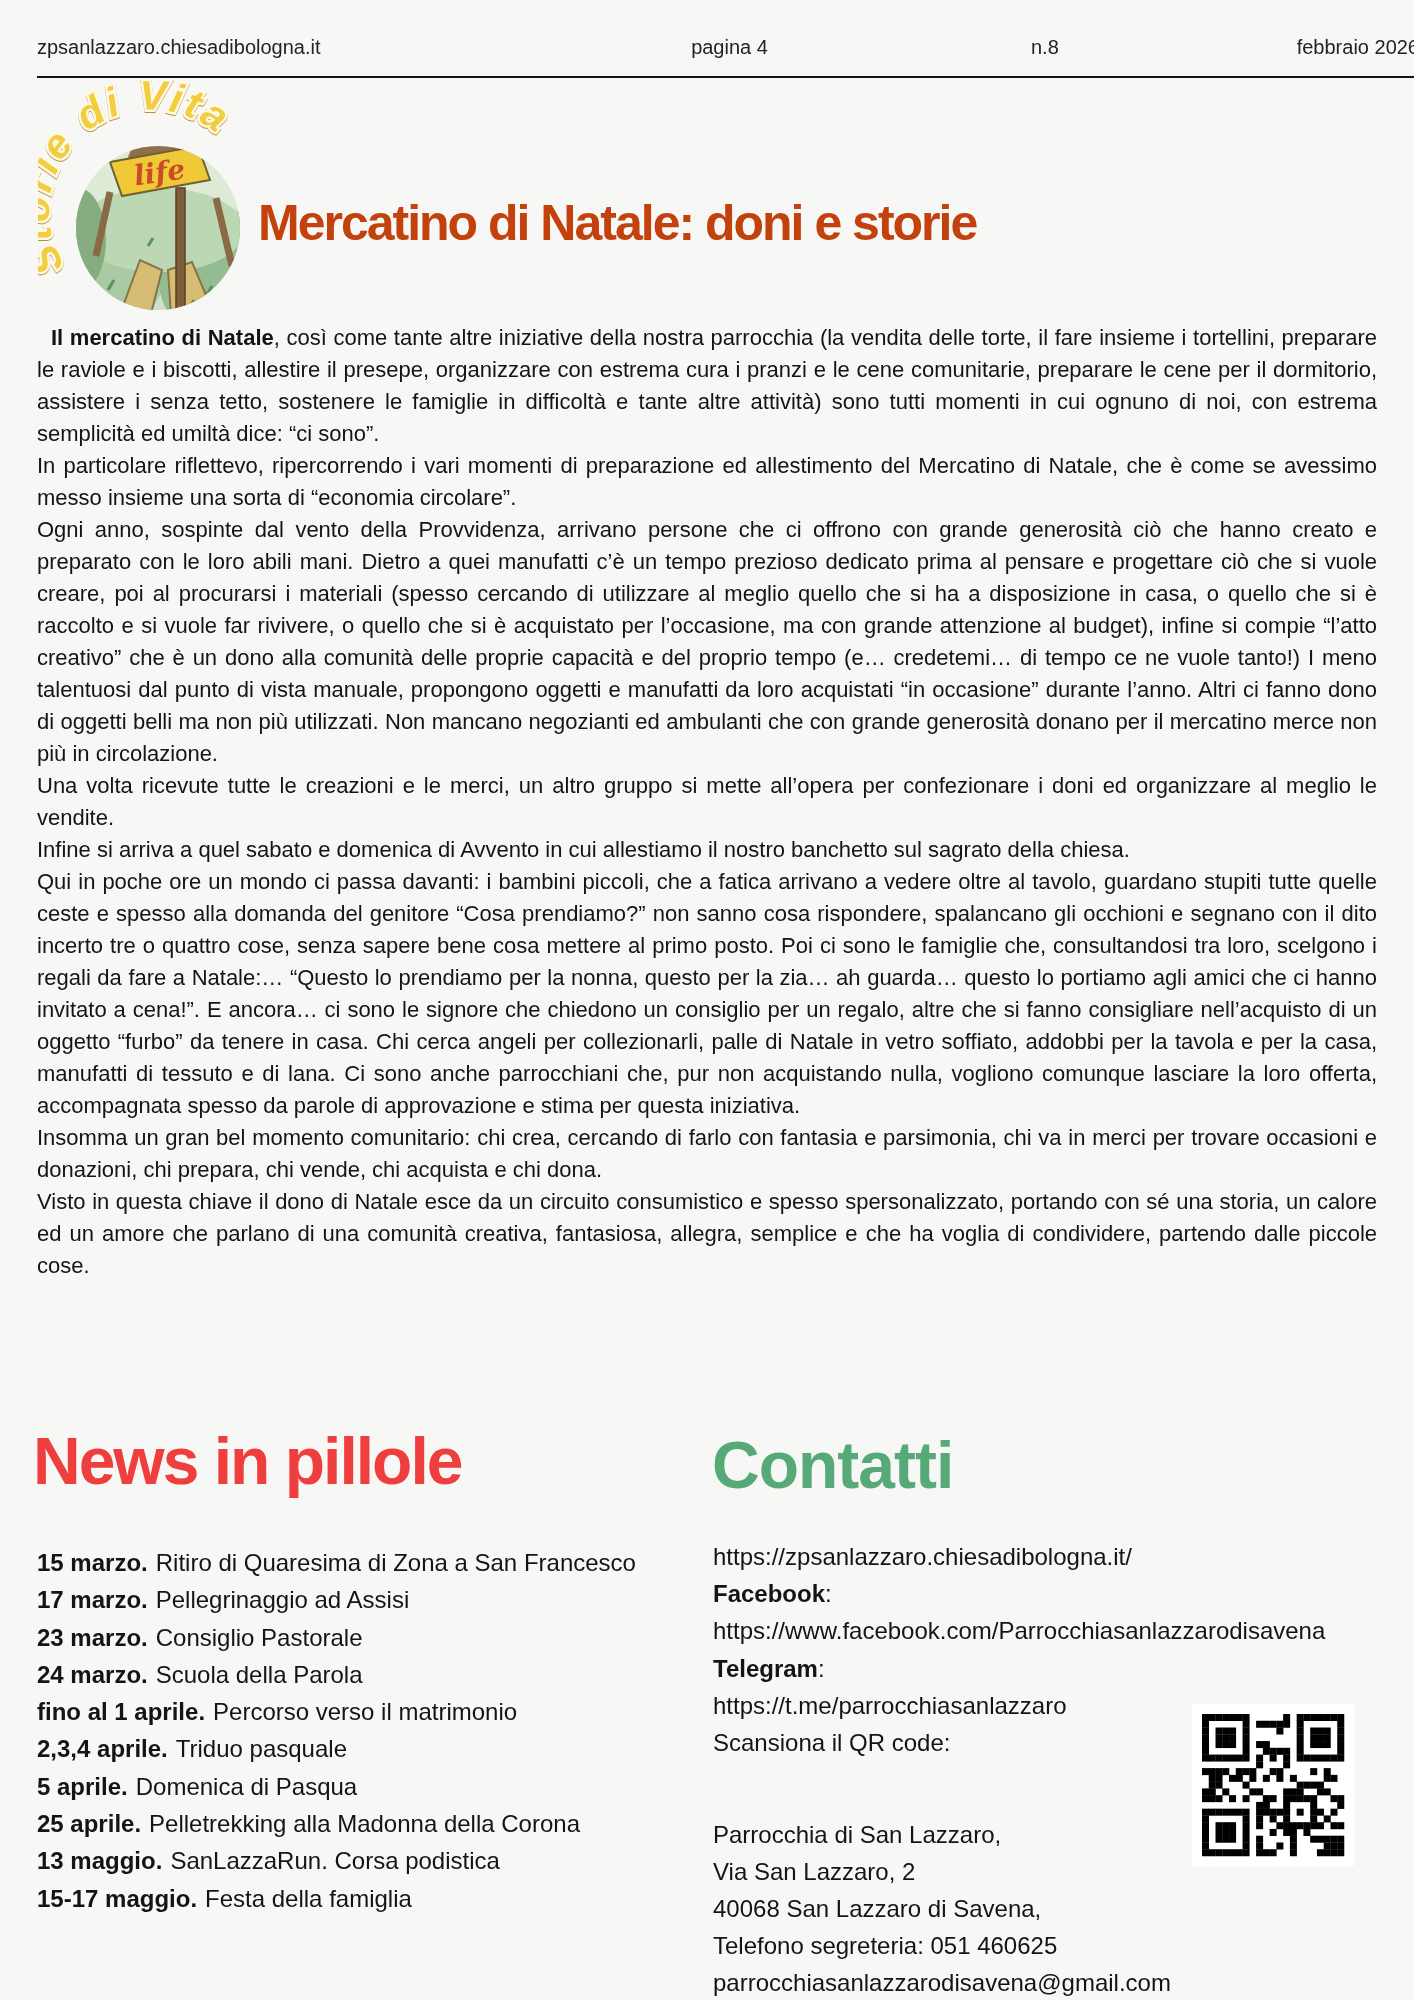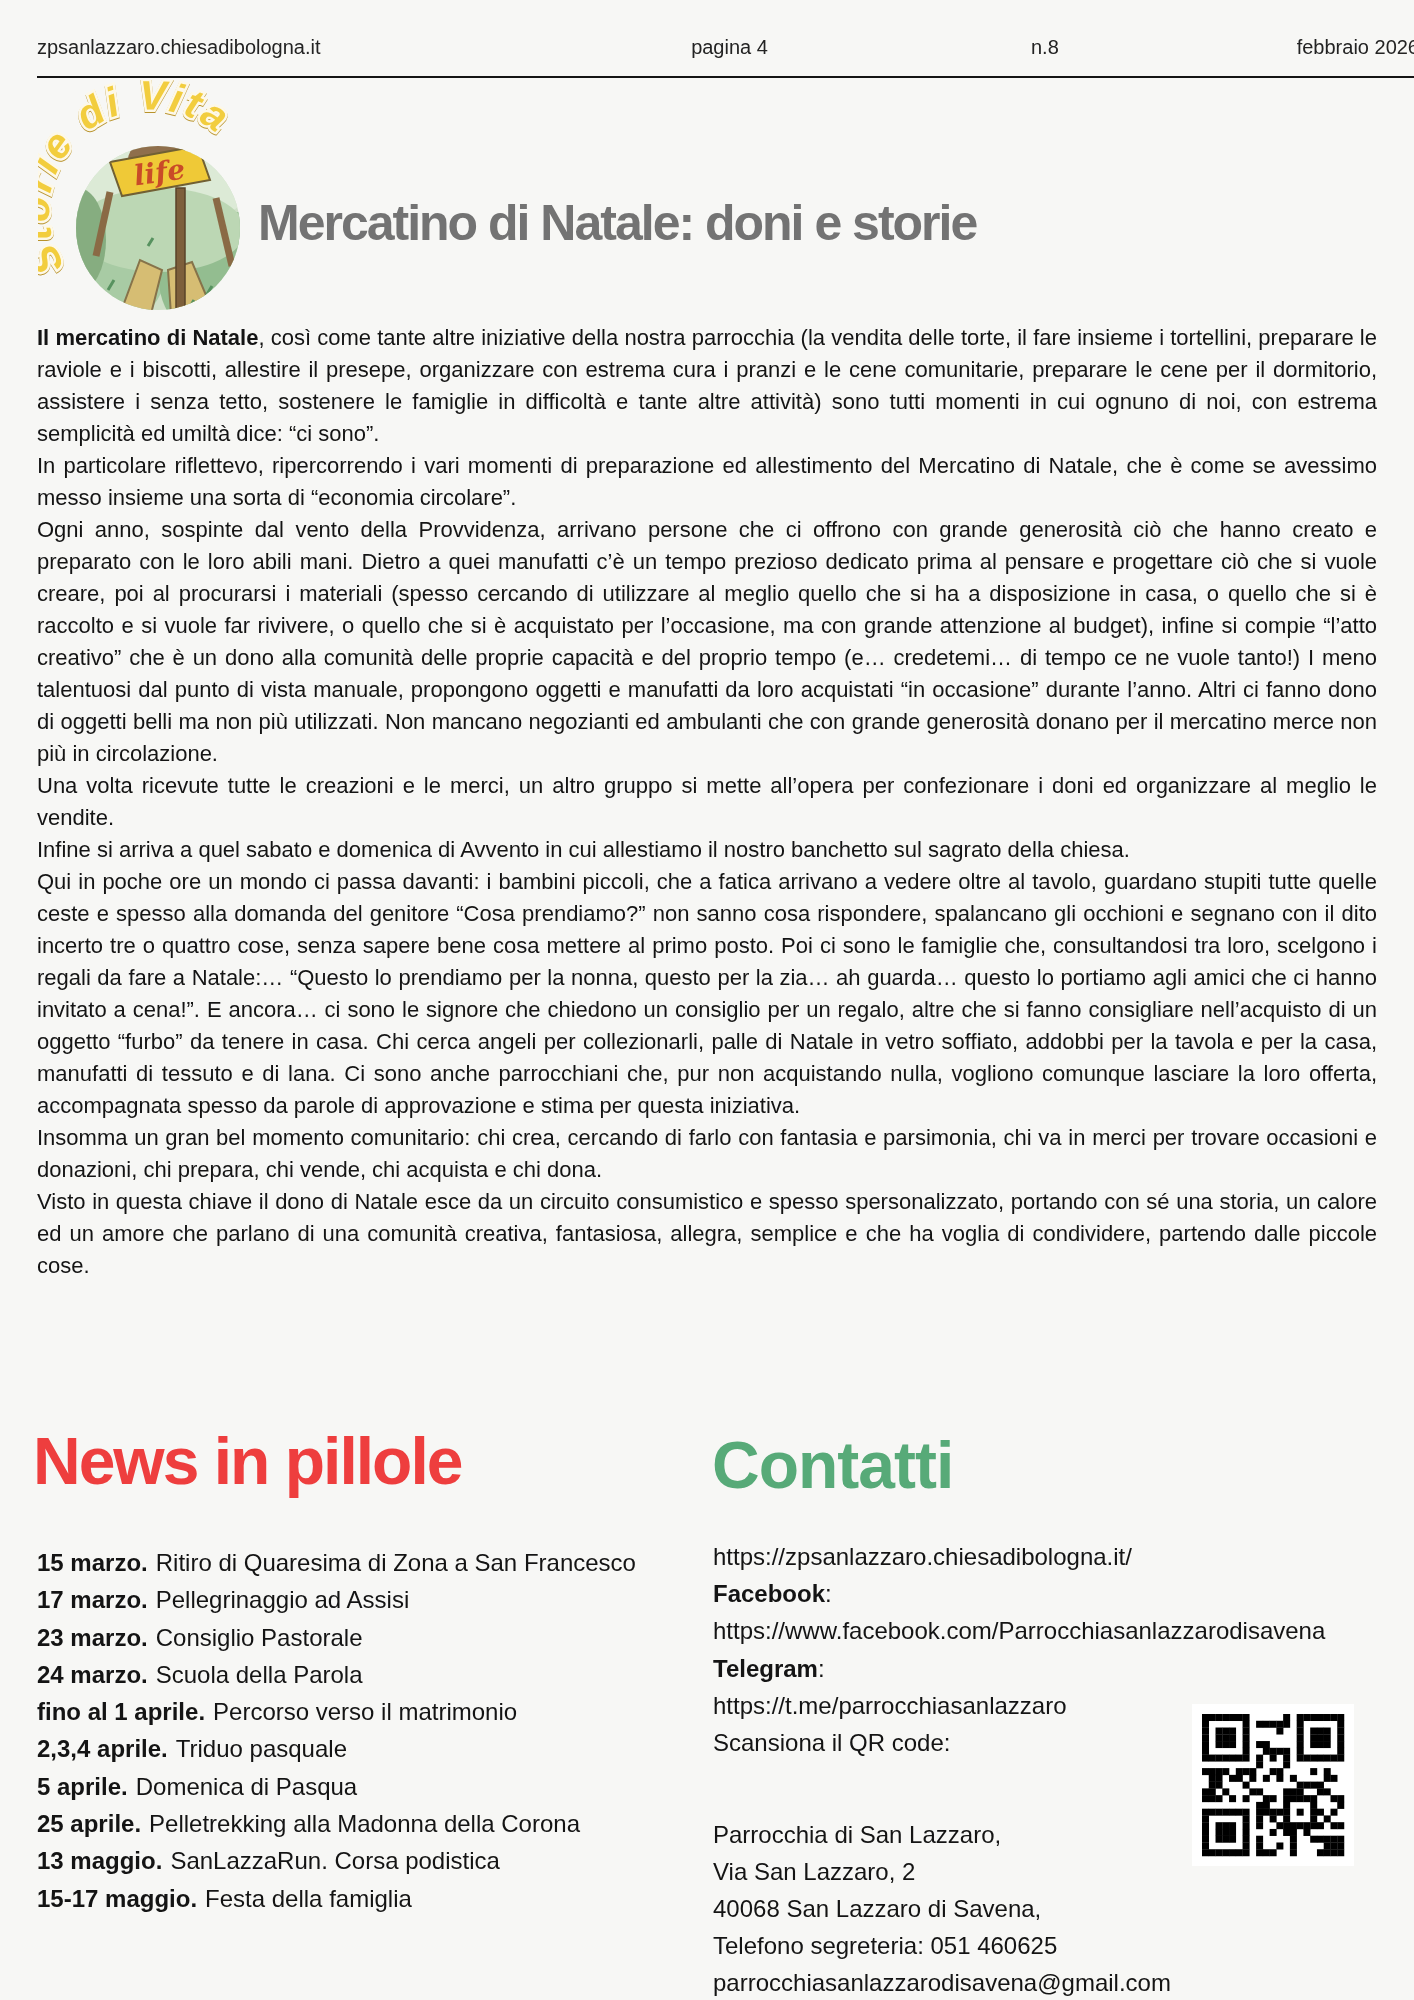--- a/index.html
+++ b/index.html
@@ -12,27 +12,27 @@
   .hdr-page{left:50%;transform:translateX(-50%);}
   .hdr-issue{left:1031px;}
   .hdr-date{right:40px;}
   .rule{position:absolute;left:37px;right:37px;top:76px;height:2px;background:#151515;}
 
   
   .logo{position:absolute;left:38px;top:80px;width:232px;height:242px;}
 
   
   .title{position:absolute;left:258px;top:194px;font-size:50px;font-weight:700;
-         color:#737373;letter-spacing:-2px;white-space:nowrap;}
+         color:#c2410c;letter-spacing:-2px;white-space:nowrap;}
 
   
   .article{position:absolute;left:37px;top:322px;width:1340px;font-size:22px;
            line-height:32px;text-align:justify;color:#141414;}
   .article p{margin:0;}
-  .article b{font-weight:700;}
+  .article b{font-weight:700;margin-left:14px;}
 
   
   .news-heading{position:absolute;left:33px;top:1428px;font-size:66px;font-weight:700;
                 color:#ee3e3e;letter-spacing:-2px;line-height:1;white-space:nowrap;}
   .news-list{position:absolute;left:37px;top:1544px;font-size:24px;line-height:37.3px;
              color:#141414;white-space:nowrap;}
   .news-list b{font-weight:700;margin-right:8px;}
 
   
   .contacts-heading{position:absolute;left:712px;top:1432px;font-size:66px;font-weight:700;

